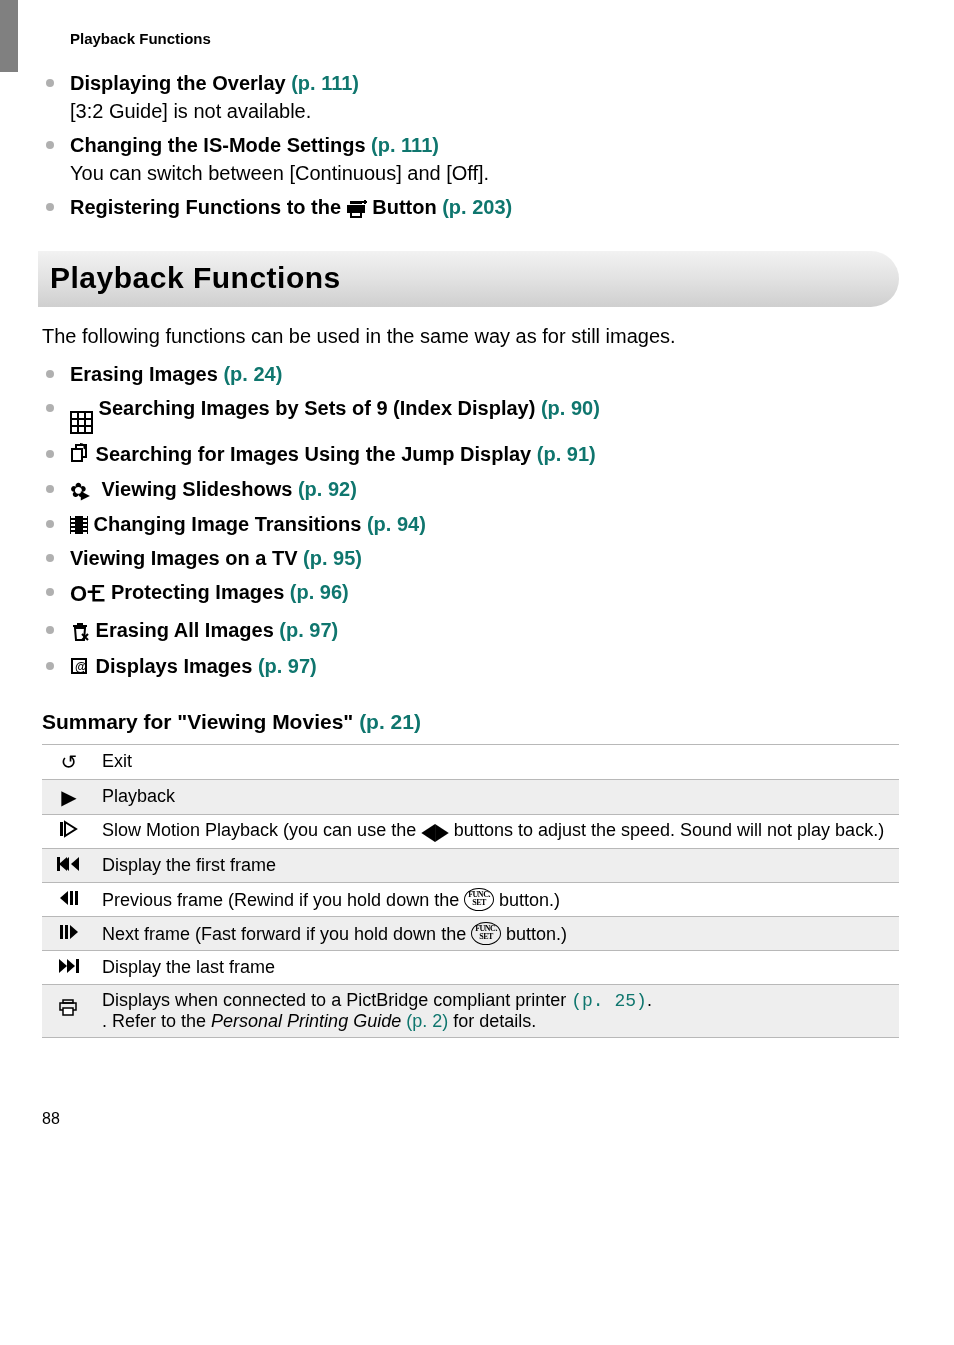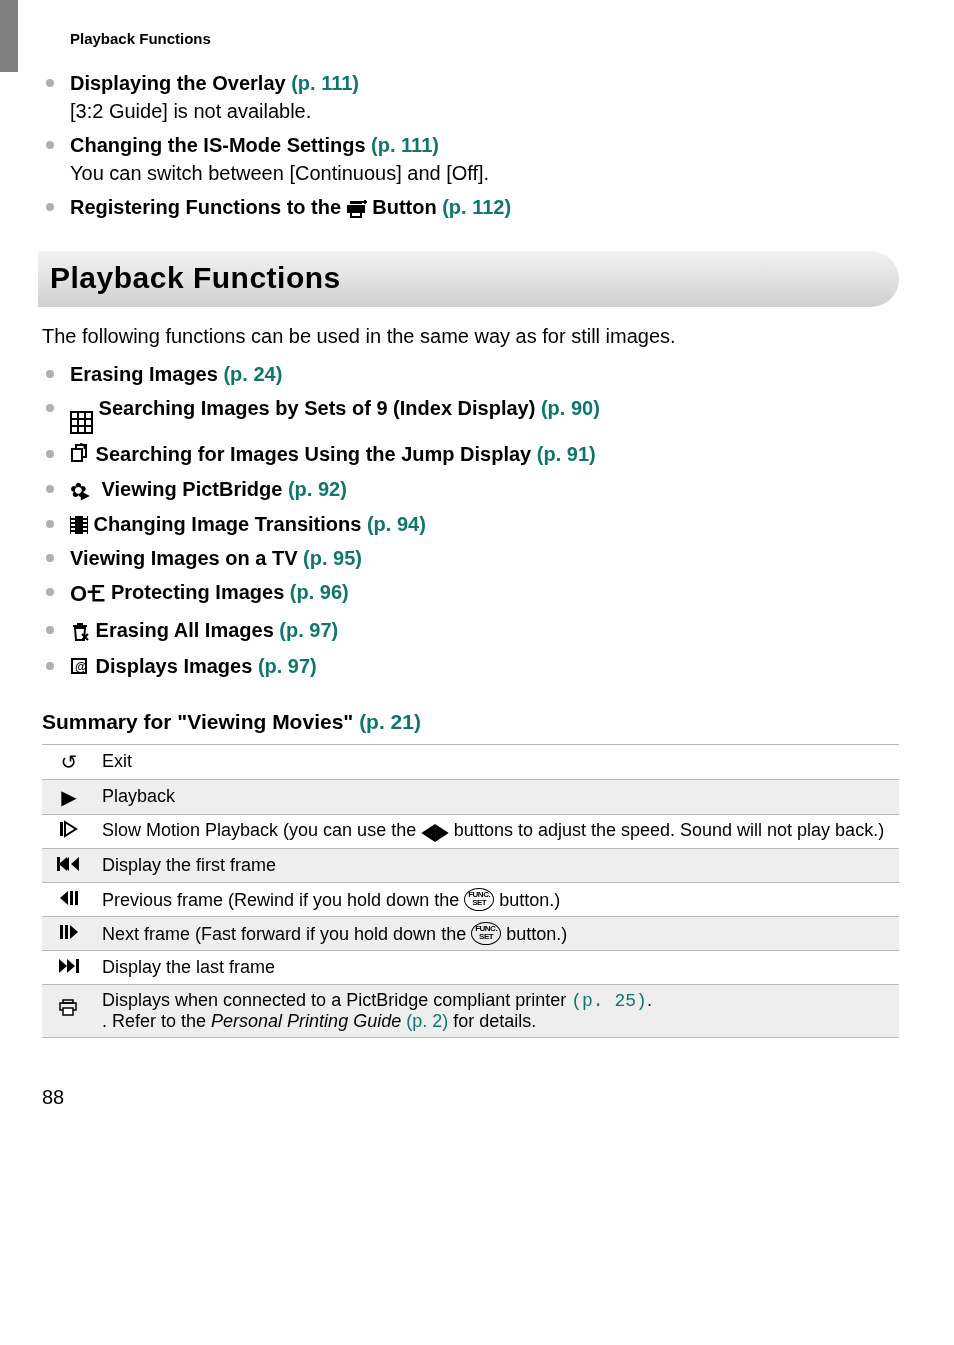--- a/index.html
+++ b/index.html
@@ -87,22 +87,22 @@
     padding: 5px 6px;
     vertical-align: middle;
   }
   table.func tr:nth-child(even) td { background: #eeeeee; }
   table.func td.icon-cell {
     width: 54px;
     text-align: center;
     font-size: 20px;
   }
   .page-num {
-    font-size: 20px;
-    margin-top: 48px;
+    font-size: 16px;
+    margin-top: 72px;
   }
   .inline-icon {
     display: inline-block;
     vertical-align: middle;
   }
   
   .icon-grid9 {
     display: inline-grid;
     grid-template-columns: repeat(3, 5px);
     grid-template-rows: repeat(3, 5px);
@@ -144,20 +144,21 @@
   }
   .func-btn {
     display: inline-block;
     border: 1.5px solid #000;
     border-radius: 50%;
     font-size: 10px;
     line-height: 1;
     padding: 2px 3px 3px 3px;
     text-align: center;
     vertical-align: 1px;
+    font-family: Liberation Serif, serif;
   }
   .func-btn .t { display:block; font-size:8px; font-weight:bold; letter-spacing:-0.5px;}
   .print-icon svg { vertical-align: -2px; }
   .italic { font-style: italic; }
   .slideshow-icon { font-size: 20px; vertical-align: -1px; }
 </style>
 </head>
 <body>
 
 <div class="page">
@@ -173,21 +174,21 @@
     <li>
       <span class="b-title">Changing the IS-Mode Settings </span><span class="link">(p. 111)</span>
       <span class="sub">You can switch between [Continuous] and [Off].</span>
     </li>
     <li>
       <span class="b-title">Registering Functions to the </span><span class="inline-icon print-icon"><svg width="20" height="18">
             <rect x="3" y="1" width="12" height="3" fill="#000"></rect>
             <rect x="0" y="5" width="18" height="8" fill="#000"></rect>
             <rect x="4" y="10" width="10" height="7" fill="none" stroke="#000" stroke-width="2"></rect>
             <path d="M14 2 L20 2 M18 0 L18 4" stroke="#000" stroke-width="2"></path>
-          </svg></span><span class="b-title"> Button </span><span class="link">(p. 112)</span>
+          </svg></span><span class="b-title"> Button </span><span class="link">(p. 203)</span>
     </li>
   </ul>
 
   <div class="section-banner">
     <h2>Playback Functions</h2>
   </div>
 
   <p class="intro">The following functions can be used in the same way as for still images.</p>
 
   <ul class="bullet-list">
@@ -209,21 +210,21 @@
     </li>
     <li>
       <span class="inline-icon"><svg width="20" height="20">
             <path d="M6 3 h10 v12 h-10 z" fill="none" stroke="#000" stroke-width="2"></path>
             <path d="M2 7 h10 v12 h-10 z" fill="#fff" stroke="#000" stroke-width="2"></path>
             <path d="M10 2 a6 6 0 0 1 6 6" fill="none" stroke="#000" stroke-width="2"></path>
             <path d="M16 8 l-3 -2 l3 -3 z" fill="#000"></path>
           </svg></span><span class="b-title"> Searching for Images Using the Jump Display </span><span class="link">(p. 91)</span>
     </li>
     <li>
-      <span class="inline-icon slideshow-icon">✿<span style="font-size:12px;position:relative;left:-6px;top:2px;">▶</span></span><span class="b-title"> Viewing PictBridge </span><span class="link">(p. 92)</span>
+      <span class="inline-icon slideshow-icon">✿<span style="font-size:12px;position:relative;left:-6px;top:2px;">▶</span></span><span class="b-title"> Viewing Slideshows </span><span class="link">(p. 92)</span>
     </li>
     <li>
       <span class="inline-icon icon-film"></span><span class="b-title"> Changing Image Transitions </span><span class="link">(p. 94)</span>
     </li>
     <li>
       <span class="b-title">Viewing Images on a TV </span><span class="link">(p. 95)</span>
     </li>
     <li>
       <span class="inline-icon icon-key">O🝗</span><span class="b-title"> Protecting Images </span><span class="link">(p. 96)</span>
     </li>

